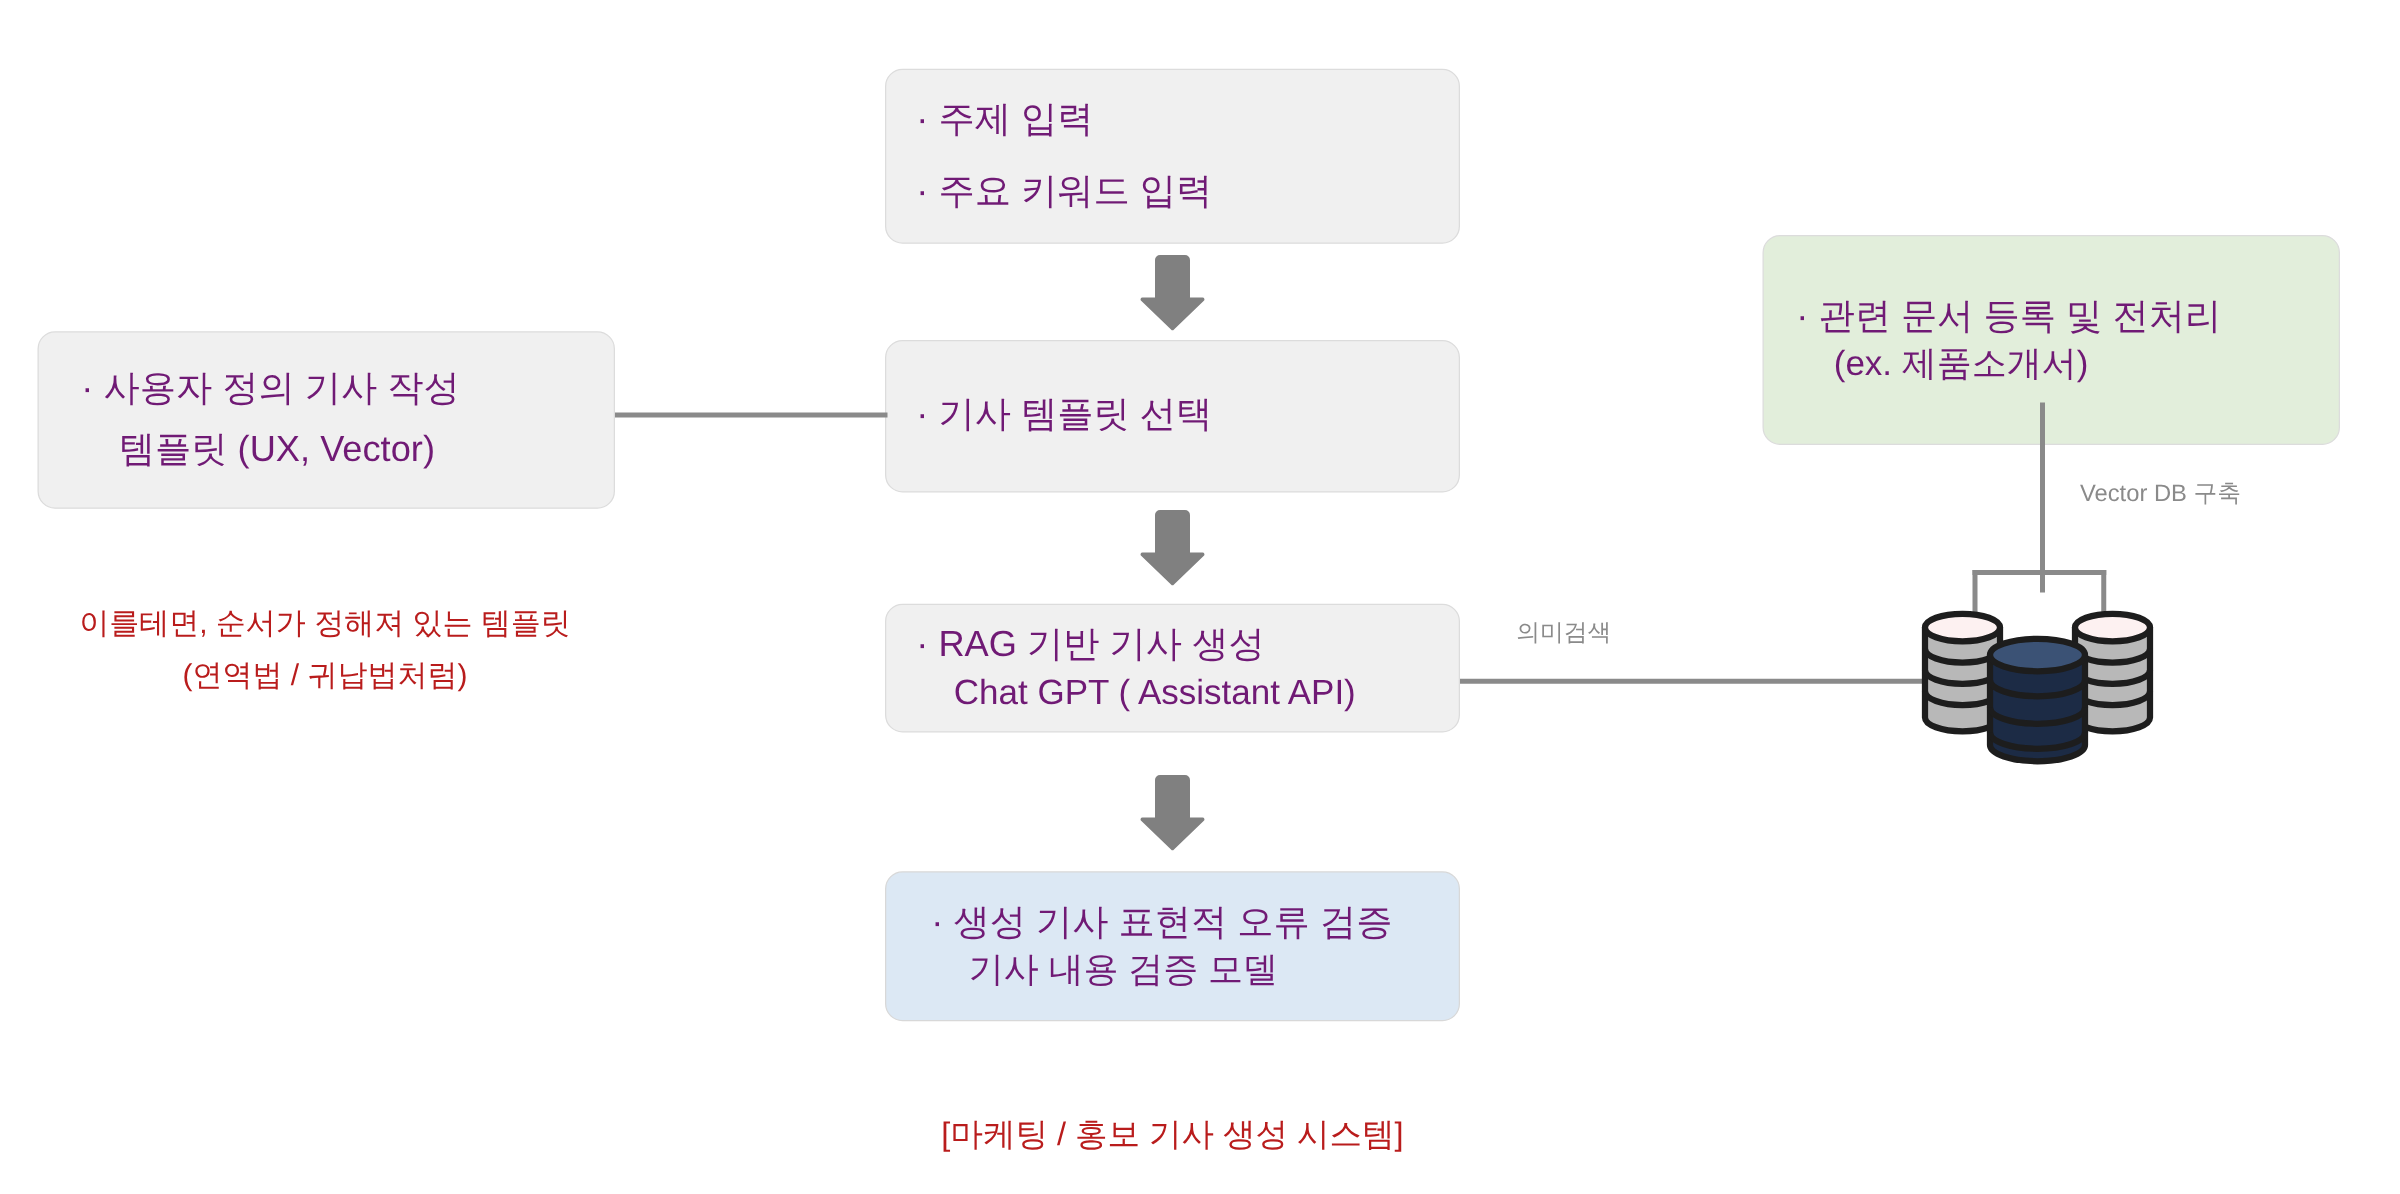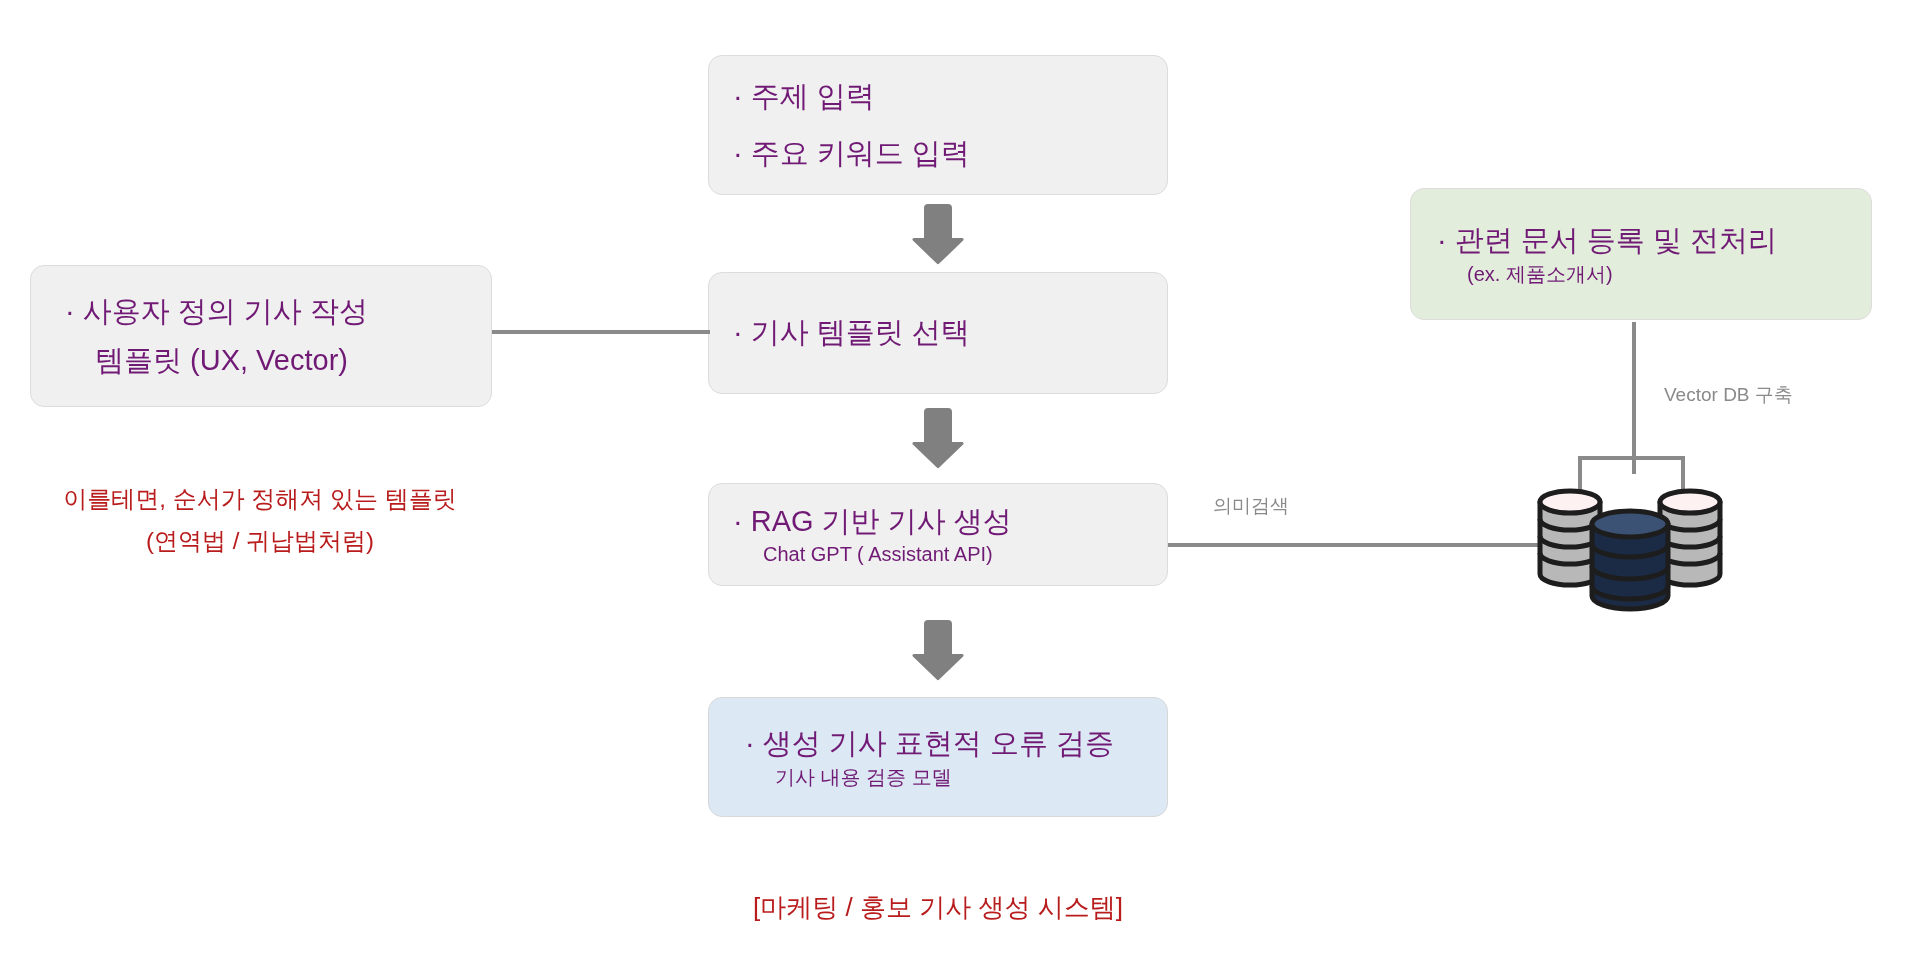--- a/index.html
+++ b/index.html
@@ -34,21 +34,21 @@
   .node.grey  { background: #f0f0f0; border-color: #dcdcdc; }
   .node.blue  { background: #dce8f4; border-color: #d8d8d8; }
   .node.green { background: #e2eedb; border-color: #dcdcdc; }
 
   .line-main {
     font-size: 29px;
     line-height: 1.35;
     white-space: pre;
   }
   .line-sub {
-    font-size: 20px;
+    font-size: 28px;
     line-height: 1.3;
     white-space: pre;
   }
 
   
   #node-input {
     left: 708px; top: 55px; width: 460px; height: 140px;
     padding: 0 0 0 24px;
     gap: 18px;
   }
@@ -63,21 +63,21 @@
   #node-verify {
     left: 708px; top: 697px; width: 460px; height: 120px;
     padding: 0 0 0 36px;
   }
   #node-userdef {
     left: 30px; top: 265px; width: 462px; height: 142px;
     padding: 0 0 0 34px;
     gap: 10px;
   }
   #node-docs {
-    left: 1410px; top: 188px; width: 462px; height: 132px;
+    left: 1410px; top: 188px; width: 462px; height: 168px;
     padding: 0 0 0 26px;
   }
 
   .indent-1 { padding-left: 30px; }
 
   
   .arrow-down {
     position: absolute;
     width: 54px;
     height: 64px;

